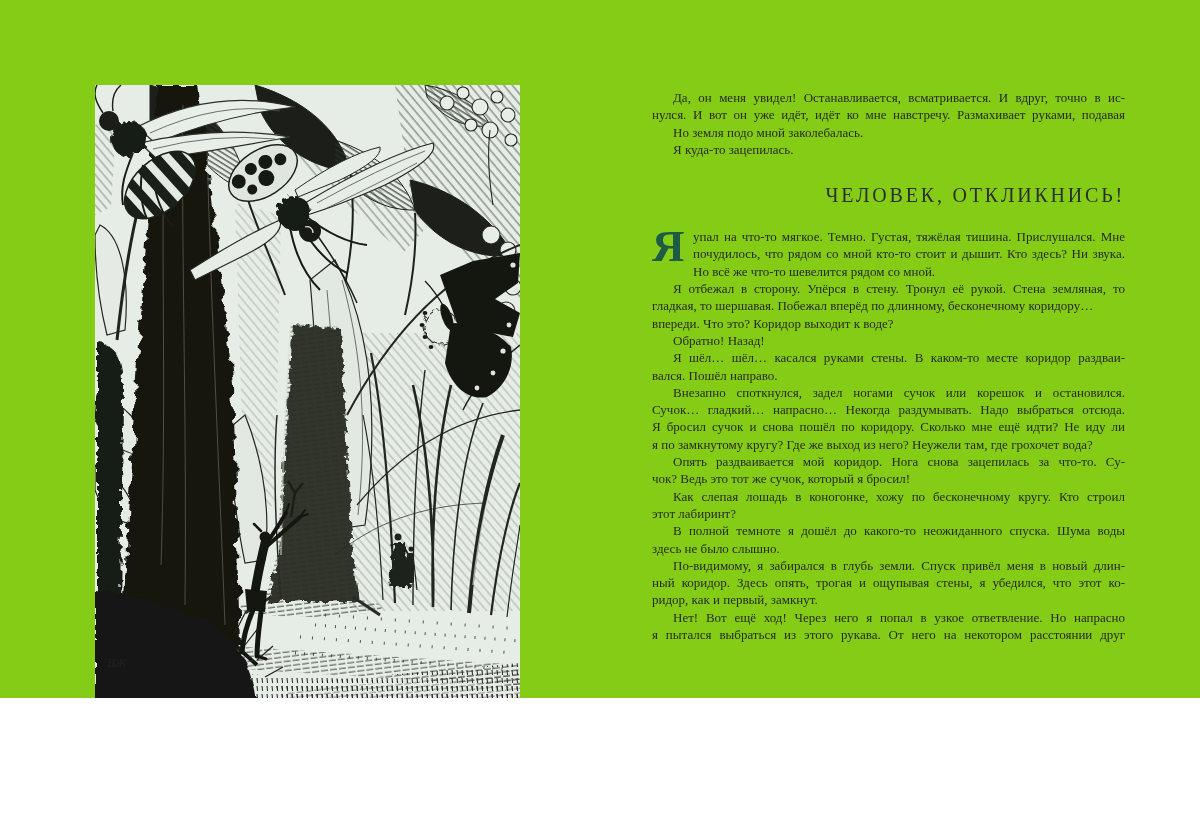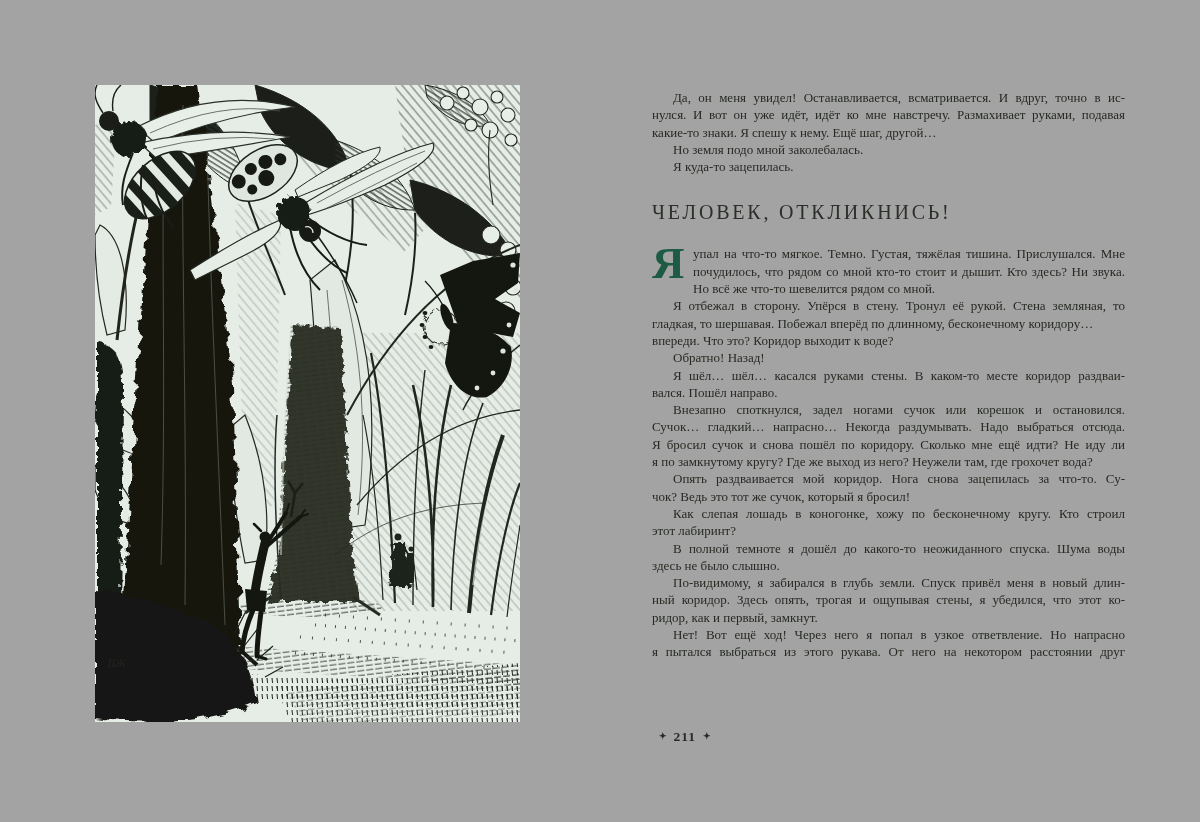--- a/index.html
+++ b/index.html
@@ -1,25 +1,25 @@
 <!DOCTYPE html>
 <html><head>
 <meta charset="utf-8">
 <style>
   html,body{margin:0;padding:0;}
-  .screen{position:relative;width:1200px;height:822px;background:#a3a3a3;overflow:hidden;
+  .screen{position:relative;width:1200px;height:698px;background:#84cc16;overflow:hidden;
           font-family:"Liberation Serif",serif;color:#23271f;}
   .plate{position:absolute;left:95px;top:85px;width:425px;height:637px;}
   .text-col{position:absolute;left:652px;top:89px;width:473px;}
   .para{margin:0;}
   .line{height:17.3px;line-height:17.3px;font-size:13px;white-space:normal;
         text-align:justify;text-align-last:justify;color:#262a23;hyphens:none;}
   .line.last{text-align-last:left;}
   .line.ind{text-indent:21px;}
-  .heading{margin:26px 0 21px 0;text-align:left;font-size:20px;line-height:23px;
+  .heading{margin:26px 0 21px 0;text-align:right;font-size:20px;line-height:23px;
            letter-spacing:2.8px;color:#2b2f29;font-weight:400;}
   .dropcap{float:left;width:36px;height:34px;margin:1px 5px 0 0;
            font-weight:700;font-size:45px;line-height:34px;color:#1d5b45;text-align:left;}
   .dc-para{overflow:visible;}
   .dc-para::after{content:"";display:block;clear:both;}
   .pageno{position:absolute;top:729px;left:652px;width:473px;
           font-weight:700;font-size:13.5px;color:#272b25;letter-spacing:1px;}
   .pageno .orn{font-size:9px;vertical-align:2px;margin:0 7px;letter-spacing:0;}
 </style>
 </head>
@@ -256,21 +256,20 @@
 
       <text x="12" y="582" font-size="13" font-style="italic" font-family="Liberation Serif, serif" fill="#20241c">ВЖ</text>
     </svg>
   </div>
 
   <div class="text-col">
     <div id="pre-paragraphs">
         <div class="para">
           <div class="line ind">Да, он меня увидел! Останавливается, всматривается. И вдруг, точно в ис-</div>
           <div class="line">нулся. И вот он уже идёт, идёт ко мне навстречу. Размахивает руками, подавая</div>
-          <div class="line last">какие-то знаки. Я спешу к нему. Ещё шаг, другой…</div>
         </div>
         <div class="para">
           <div class="line last ind">Но земля подо мной заколебалась.</div>
         </div>
         <div class="para">
           <div class="line last ind">Я куда-то зацепилась.</div>
         </div>
       </div>
     <h2 class="heading">ЧЕЛОВЕК, ОТКЛИКНИСЬ!</h2>
     <div id="dropcap-host">

